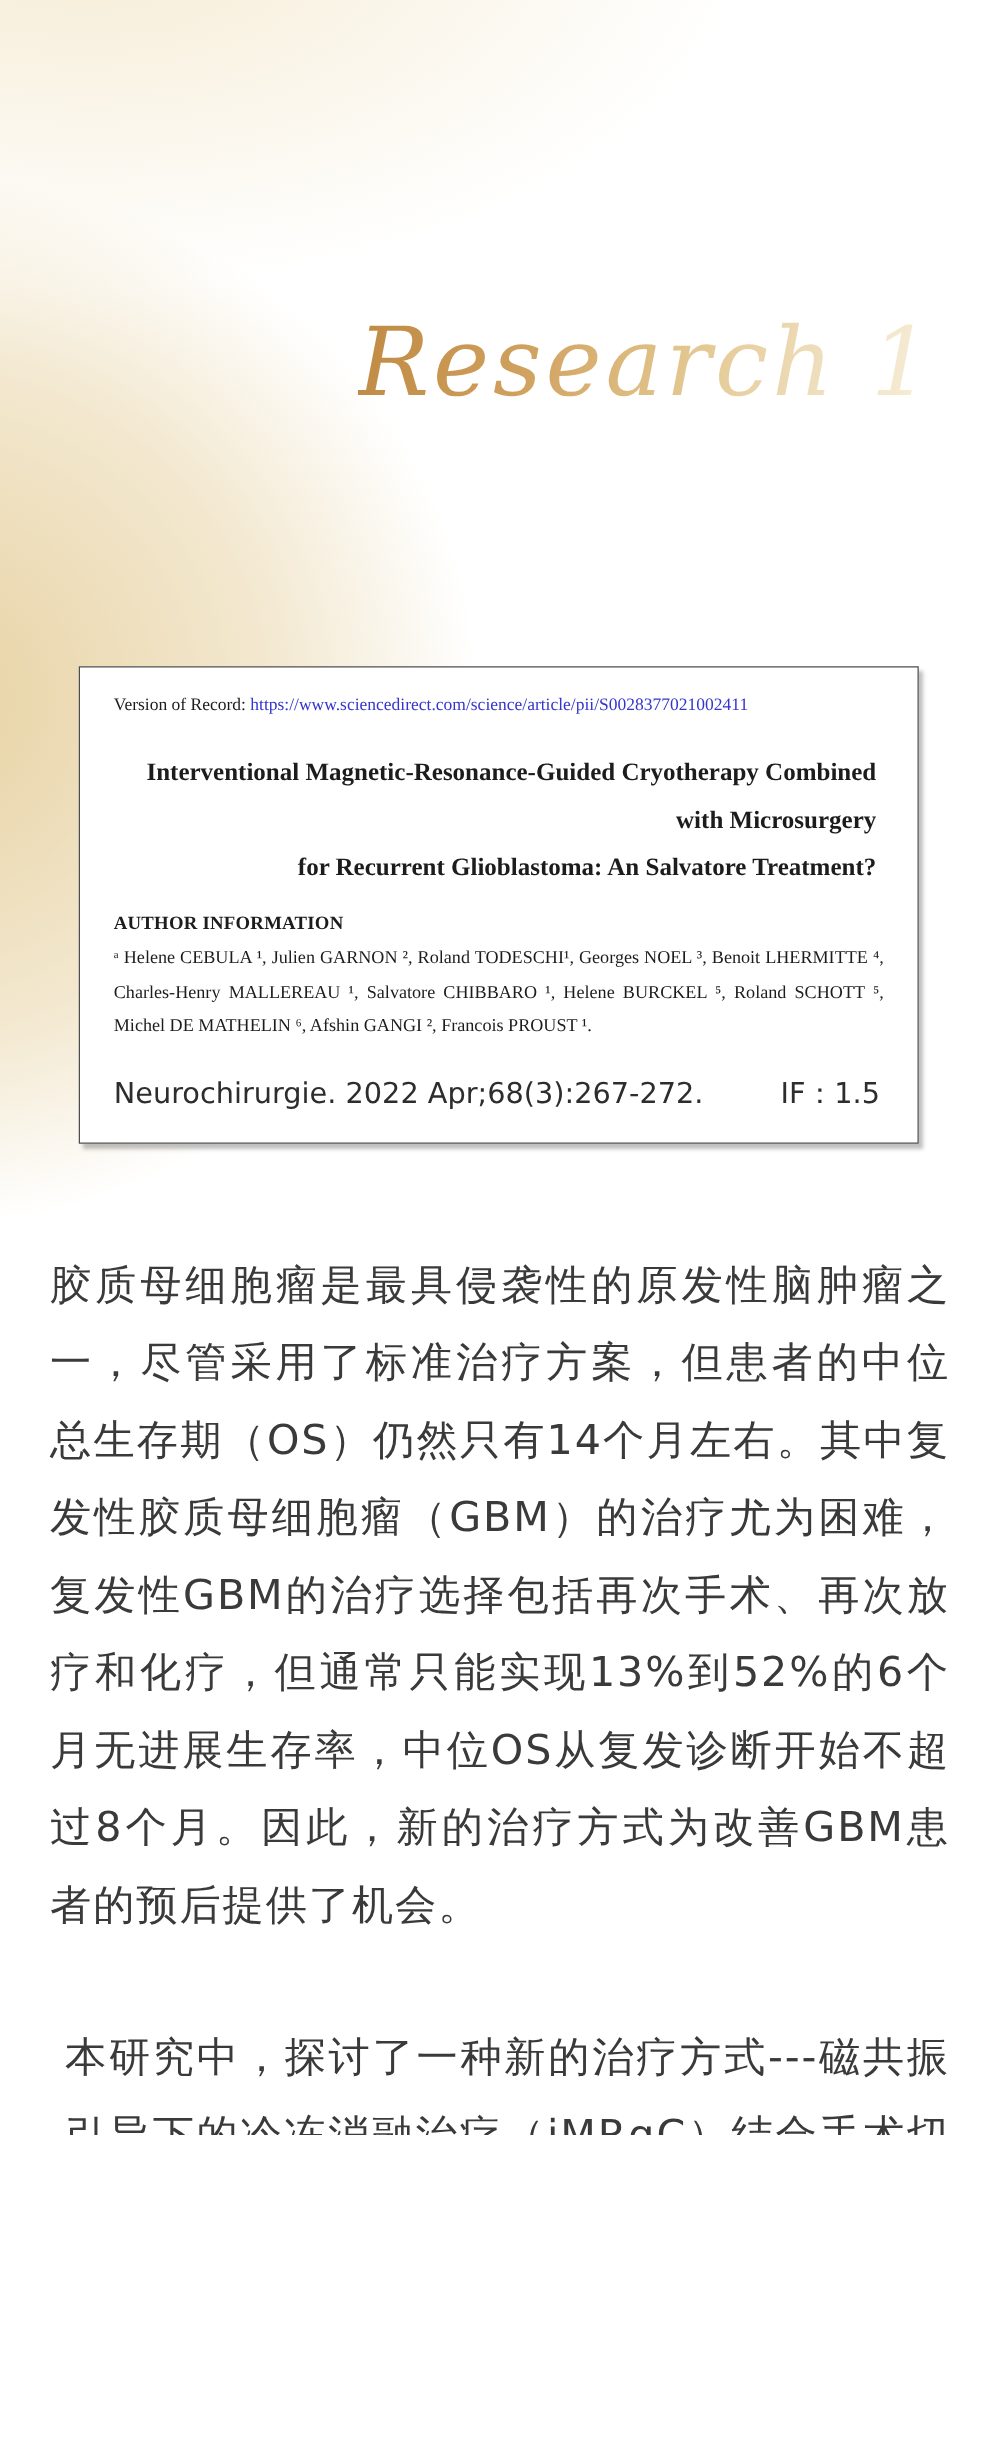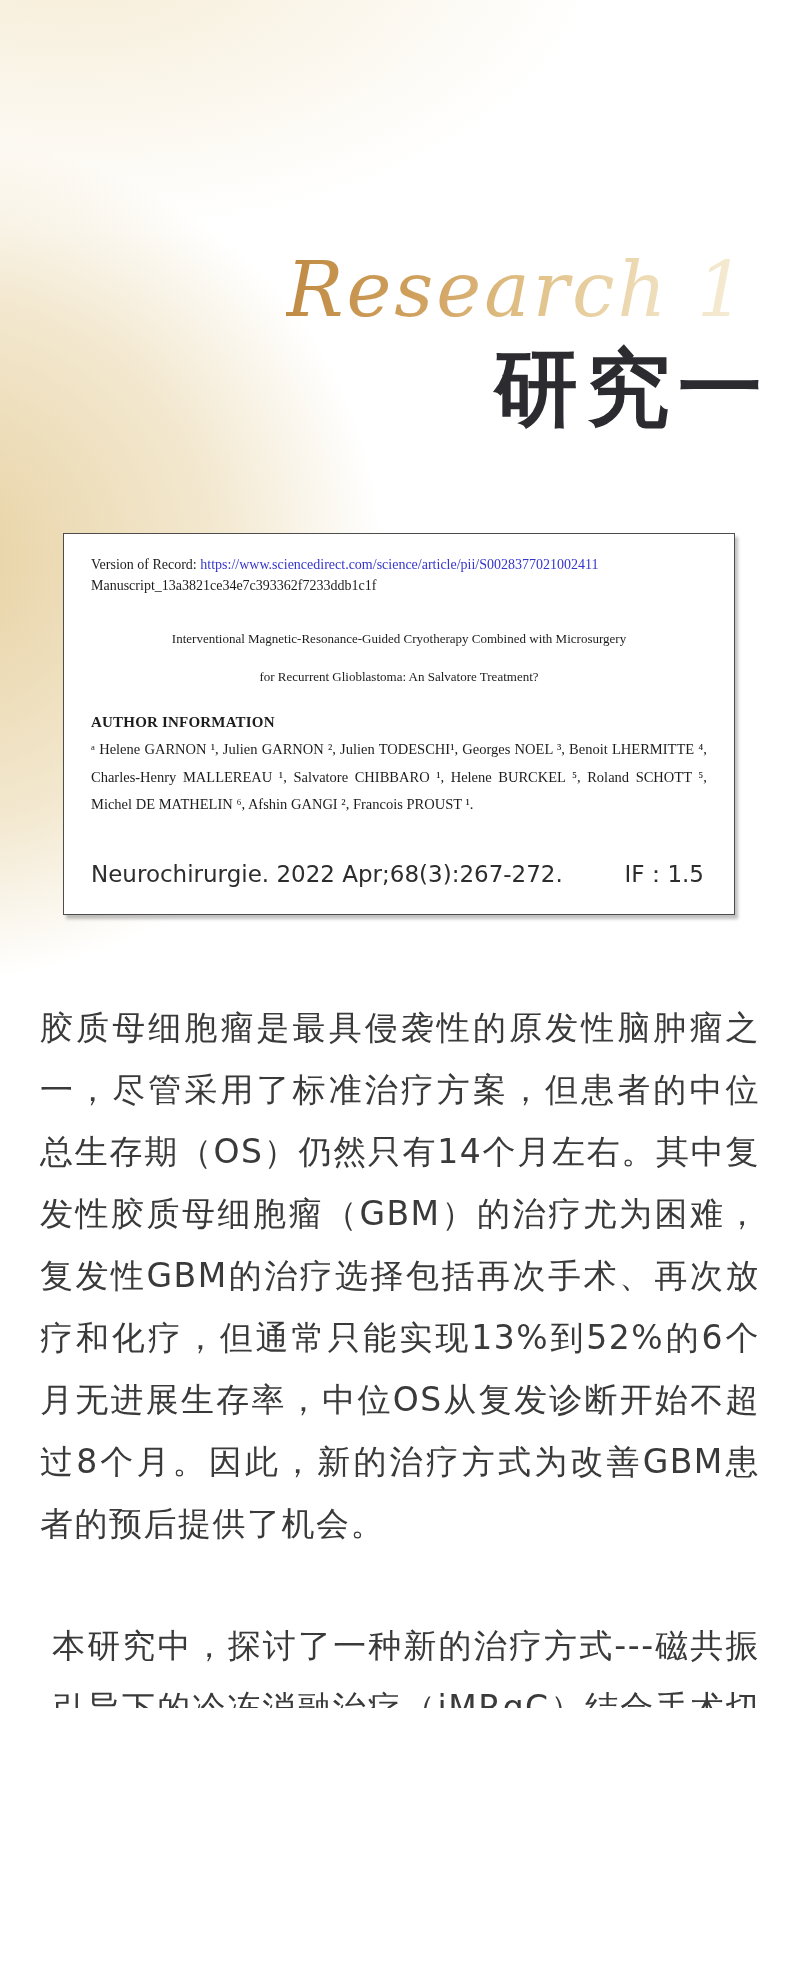--- a/index.html
+++ b/index.html
@@ -62,23 +62,23 @@
   }
   .version-line, .manuscript-line {
     font-size: 14px;
     line-height: 21px;
     white-space: nowrap;
   }
   .version-link { color: #3535cd; cursor: pointer; text-decoration: none; }
   .paper-title {
     margin-top: 24px;
     padding: 0 6px;
-    text-align: center;
-    font-weight: 400;
-    font-size: 13px;
+    text-align: right;
+    font-weight: 700;
+    font-size: 20px;
     line-height: 38px;
   }
   .author-heading {
     margin-top: 18px;
     font-weight: 700;
     font-size: 15px;
     letter-spacing: 0.2px;
   }
   .author-list {
     margin-top: 5px;
@@ -115,35 +115,33 @@
   }
   .paragraph { margin: 0; }
   .paragraph + .paragraph { margin-top: 60px; margin-left: 12px; }
 </style>
 </head>
 <body>
 
 <div class="page">
 
   <div class="script-title">Research 1</div>
-  <div class="cn-title">研究一</div>
 
   <div class="paper-card">
     <div class="version-line">
       <span>Version of Record: </span><a class="version-link">https://www.sciencedirect.com/science/article/pii/S0028377021002411</a>
     </div>
-    <div class="manuscript-line">Manuscript_13a3821ce34e7c393362f7233ddb1c1f</div>
 
     <div class="paper-title">
       <div>Interventional Magnetic-Resonance-Guided Cryotherapy Combined with Microsurgery</div>
       <div>for Recurrent Glioblastoma: An Salvatore Treatment?</div>
     </div>
 
     <div class="author-heading">AUTHOR INFORMATION</div>
-    <div class="author-list">ᵃ Helene GARNON ¹, Julien GARNON ², Julien TODESCHI¹, Georges NOEL ³, Benoit LHERMITTE ⁴, Charles-Henry MALLEREAU ¹, Salvatore CHIBBARO ¹, Helene BURCKEL ⁵, Roland SCHOTT ⁵, Michel DE MATHELIN ⁶, Afshin GANGI ², Francois PROUST ¹.</div>
+    <div class="author-list">ᵃ Helene CEBULA ¹, Julien GARNON ², Roland TODESCHI¹, Georges NOEL ³, Benoit LHERMITTE ⁴, Charles-Henry MALLEREAU ¹, Salvatore CHIBBARO ¹, Helene BURCKEL ⁵, Roland SCHOTT ⁵, Michel DE MATHELIN ⁶, Afshin GANGI ², Francois PROUST ¹.</div>
 
     <div class="citation-row">
       <span>Neurochirurgie. 2022 Apr;68(3):267-272.</span>
       <span>IF：1.5</span>
     </div>
   </div>
 
   <div class="article-body">
     <p class="paragraph">胶质母细胞瘤是最具侵袭性的原发性脑肿瘤之一，尽管采用了标准治疗方案，但患者的中位总生存期（OS）仍然只有14个月左右。其中复发性胶质母细胞瘤（GBM）的治疗尤为困难，复发性GBM的治疗选择包括再次手术、再次放疗和化疗，但通常只能实现13%到52%的6个月无进展生存率，中位OS从复发诊断开始不超过8个月。因此，新的治疗方式为改善GBM患者的预后提供了机会。</p>
     <p class="paragraph">本研究中，探讨了一种新的治疗方式---磁共振引导下的冷冻消融治疗（iMRgC）结合手术切除，用于治疗复发性GBM。iMRgC已被证实是治疗肿瘤的有效方法。本研究主要探讨其在治疗复发性GBM中的安全性和可行性。</p>

